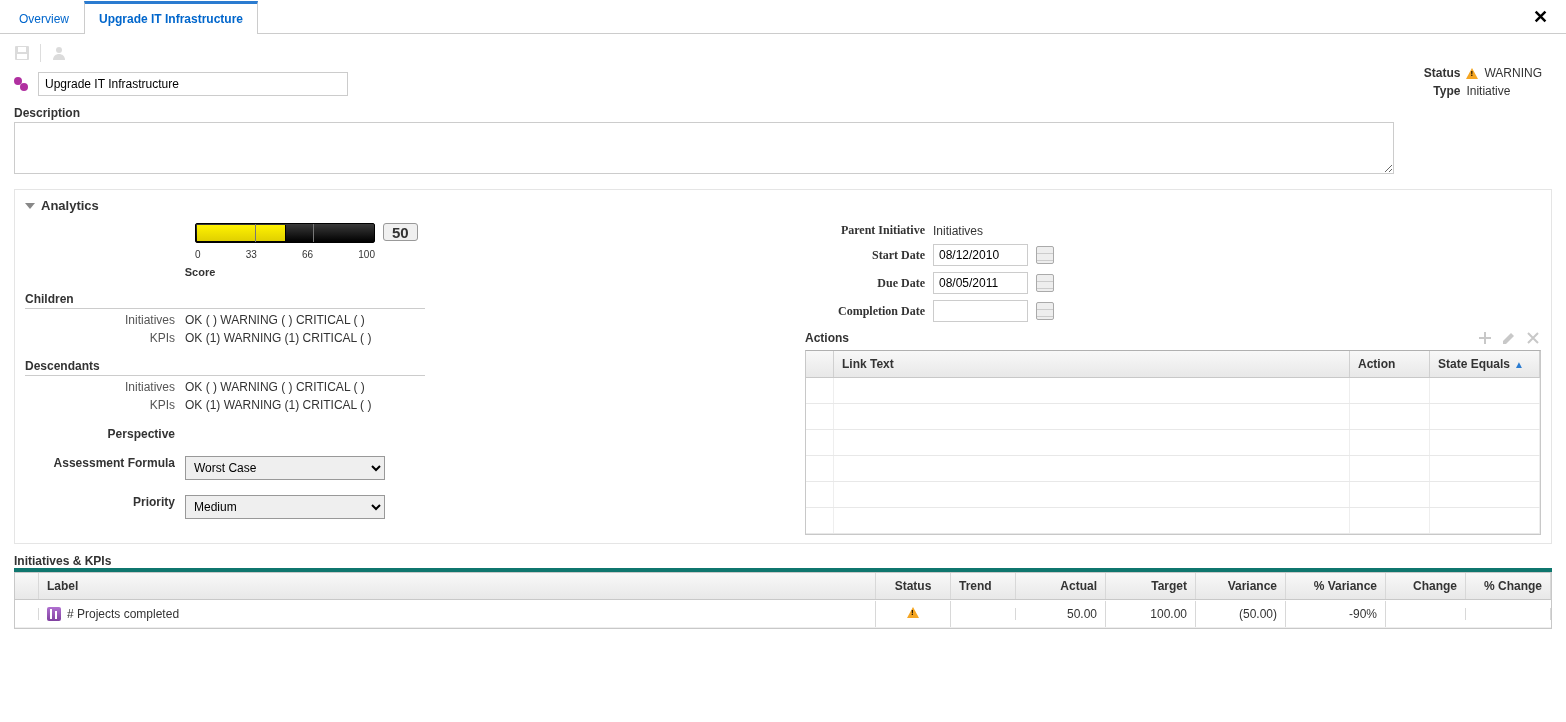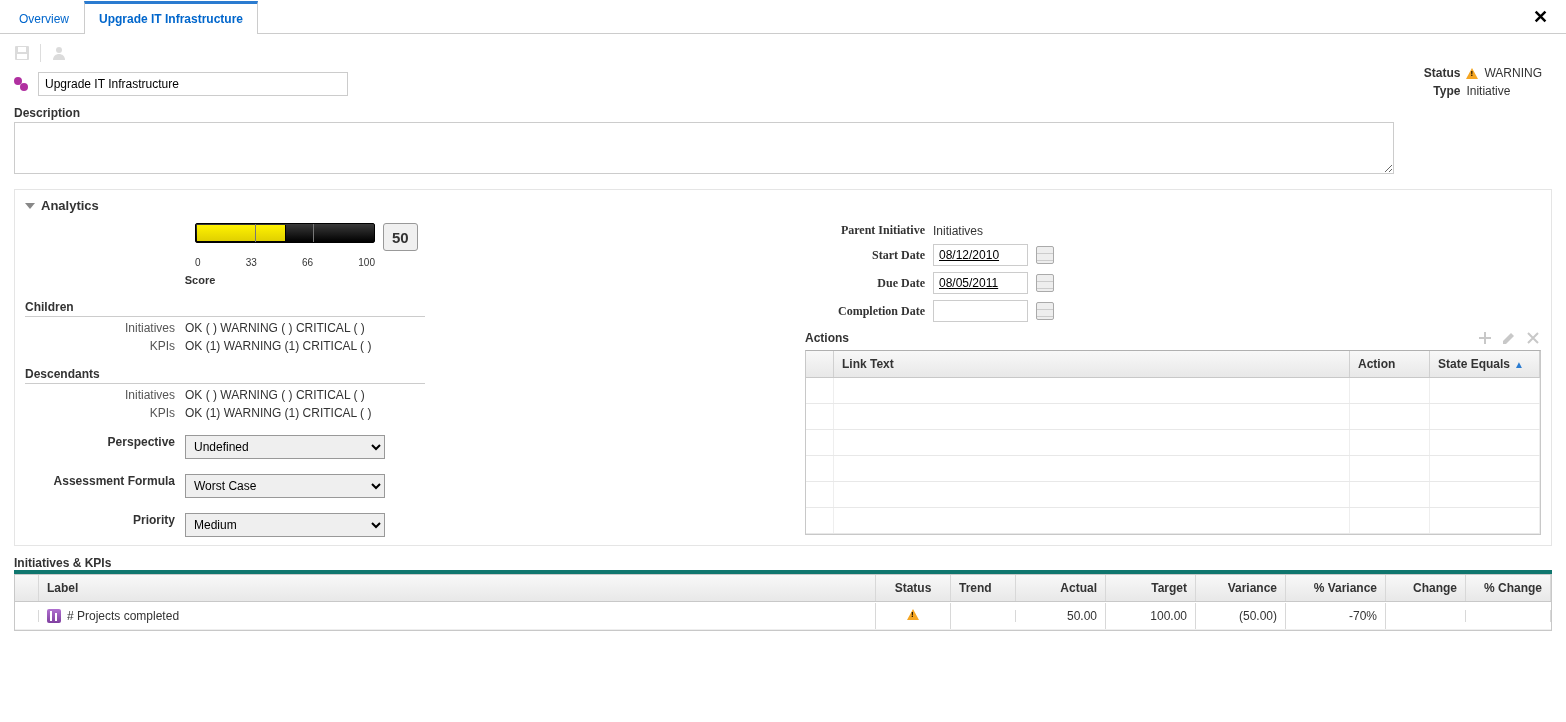--- a/index.html
+++ b/index.html
@@ -129,21 +129,21 @@
     border-right: 1px solid #000;
   }
   .gauge .tick { position:absolute; top:0; bottom:0; width:1px; background:#777; }
   .gauge-value {
     border:1px solid #999;
     background: #f0f0f0;
     padding: 2px 8px;
     font-weight:bold;
     font-size:15px;
     border-radius:3px;
-    height:28px;
+    height:18px;
     display:flex;align-items:center;
   }
   .gauge-axis {
     margin-left: 170px;
     width: 180px;
     display:flex;
     justify-content:space-between;
     font-size:10px;
     color:#333;
     margin-top:2px;
@@ -170,21 +170,20 @@
     font-size: 12px;
     border:1px solid #999;
   }
   .form-row { display:flex; align-items:center; margin-bottom:6px; gap:8px;}
   .form-row .k { width: 120px; text-align:right; font-weight:bold;font-family:Liberation Serif, serif; }
   .date-input {
     width: 95px;
     padding: 3px 5px;
     border: 1px solid #ccc;
     font-size:12px;
-    text-decoration:underline;
   }
   .cal-btn {
     width:18px; height:18px;
     border:1px solid #aaa;
     border-radius:2px;
     background: repeating-linear-gradient(#eee,#eee 6px,#ccc 6px,#ccc 7px);
     cursor:pointer;
   }
   .actions-head {
     display:flex;
@@ -414,21 +413,20 @@
           <div class="k">Initiatives</div>
           <div class="v">OK ( )  WARNING ( )  CRITICAL ( )</div>
         </div>
       <div class="kv-row">
           <div class="k">KPIs</div>
           <div class="v">OK (1)  WARNING (1)  CRITICAL ( )</div>
         </div>
 
       <div class="select-row">
         <div class="k">Perspective</div>
-        <select><option>Undefined</option></select>
       </div>
       <div class="select-row">
         <div class="k">Assessment Formula</div>
         <select><option>Worst Case</option></select>
       </div>
       <div class="select-row">
         <div class="k">Priority</div>
         <select><option>Medium</option></select>
       </div>
     </div>
@@ -537,18 +535,18 @@
       <div class="dc whandle"></div>
       <div class="dc wlabel">
         <span class="kpi-icon"></span>
         <span># Projects completed</span>
       </div>
       <div class="dc wstatus"><span class="ico-warn"></span></div>
       <div class="dc wtrend"></div>
       <div class="dc wactual">50.00</div>
       <div class="dc wtarget">100.00</div>
       <div class="dc wvar">(50.00)</div>
-      <div class="dc wpvar">-70%</div>
+      <div class="dc wpvar">-90%</div>
       <div class="dc wchange"></div>
       <div class="dc wpchange"></div>
     </div>
   </div>
 </div>
 
 </body></html>

